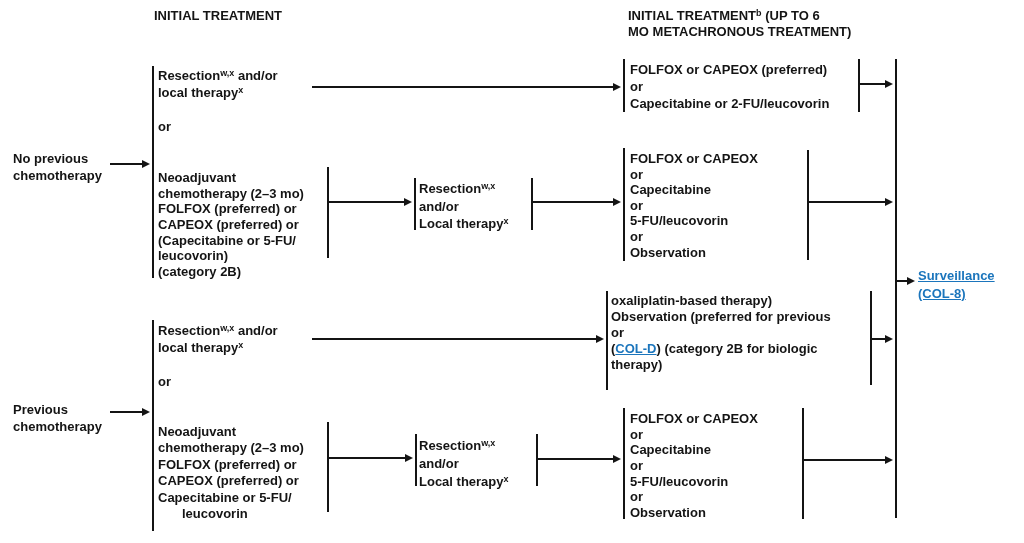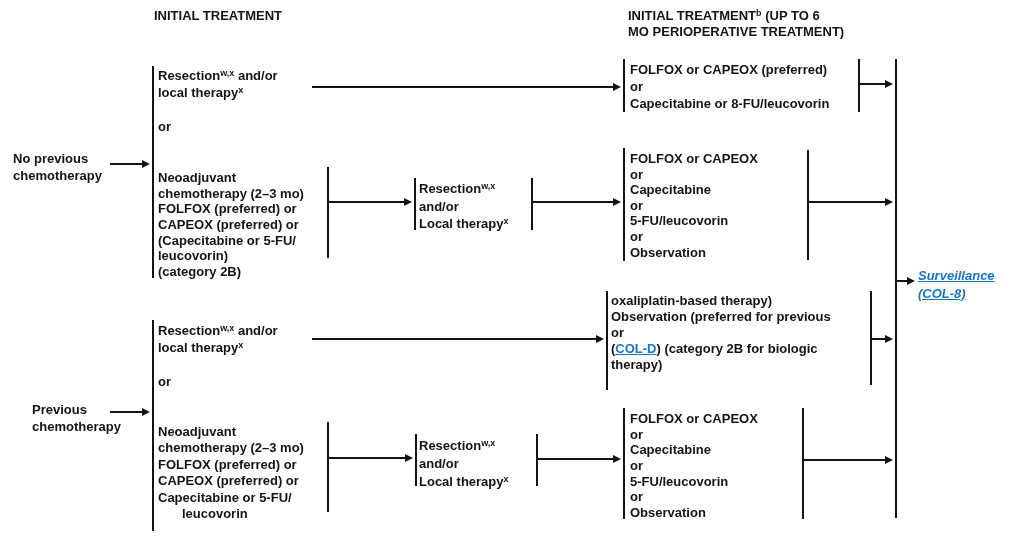--- a/index.html
+++ b/index.html
@@ -21,27 +21,27 @@
 </style>
 </head>
 <body>
 
 <div id="diagram">
     <div class="tblock" style="left: 154px; top: 8px;">
       <span class="tline" style="height: 16px; line-height: 16px;">INITIAL TREATMENT</span>
     </div>
     <div class="tblock" style="left: 628px; top: 8px;">
       <span class="tline" style="height: 16px; line-height: 16px;"><span>INITIAL TREATMENT</span><span class="sup">b</span><span> (UP TO 6</span></span>
-      <span class="tline" style="height: 16px; line-height: 16px;">MO PERIOPERATIVE TREATMENT)</span>
+      <span class="tline" style="height: 16px; line-height: 16px;">MO METACHRONOUS TREATMENT)</span>
     </div>
     <div class="tblock" style="left: 13px; top: 150px;">
       <span class="tline" style="height: 17px; line-height: 17px;">No previous</span>
       <span class="tline" style="height: 17px; line-height: 17px;">chemotherapy</span>
     </div>
-    <div class="tblock" style="left: 13px; top: 401px; margin-left: 19px;">
+    <div class="tblock" style="left: 13px; top: 401px;">
       <span class="tline" style="height: 17px; line-height: 17px;">Previous</span>
       <span class="tline" style="height: 17px; line-height: 17px;">chemotherapy</span>
     </div>
     <div class="tblock" style="left: 158px; top: 67px;">
       <span class="tline" style="height: 17px; line-height: 17px;"><span>Resection</span><span class="sup">w,x</span><span> and/or</span></span>
       <span class="tline" style="height: 17px; line-height: 17px;"><span>local therapy</span><span class="sup">x</span></span>
       <span class="tline" style="height: 17px; line-height: 17px;">&nbsp;</span>
       <span class="tline" style="height: 17px; line-height: 17px;">or</span>
     </div>
     <div class="tblock" style="left: 158px; top: 170px;">
@@ -54,21 +54,21 @@
       <span class="tline" style="height: 15.7px; line-height: 15.7px;">(category 2B)</span>
     </div>
     <div class="tblock" style="left: 419px; top: 180px;">
       <span class="tline" style="height: 17.5px; line-height: 17.5px;"><span>Resection</span><span class="sup">w,x</span></span>
       <span class="tline" style="height: 17.5px; line-height: 17.5px;">and/or</span>
       <span class="tline" style="height: 17.5px; line-height: 17.5px;"><span>Local therapy</span><span class="sup">x</span></span>
     </div>
     <div class="tblock" style="left: 630px; top: 61px;">
       <span class="tline" style="height: 17px; line-height: 17px;">FOLFOX or CAPEOX (preferred)</span>
       <span class="tline" style="height: 17px; line-height: 17px;">or</span>
-      <span class="tline" style="height: 17px; line-height: 17px;">Capecitabine or 8-FU/leucovorin</span>
+      <span class="tline" style="height: 17px; line-height: 17px;">Capecitabine or 2-FU/leucovorin</span>
     </div>
     <div class="tblock" style="left: 630px; top: 151px;">
       <span class="tline" style="height: 15.6px; line-height: 15.6px;">FOLFOX or CAPEOX</span>
       <span class="tline" style="height: 15.6px; line-height: 15.6px;">or</span>
       <span class="tline" style="height: 15.6px; line-height: 15.6px;">Capecitabine</span>
       <span class="tline" style="height: 15.6px; line-height: 15.6px;">or</span>
       <span class="tline" style="height: 15.6px; line-height: 15.6px;">5-FU/leucovorin</span>
       <span class="tline" style="height: 15.6px; line-height: 15.6px;">or</span>
       <span class="tline" style="height: 15.6px; line-height: 15.6px;">Observation</span>
     </div>
@@ -100,21 +100,21 @@
     </div>
     <div class="tblock" style="left: 630px; top: 411px;">
       <span class="tline" style="height: 15.7px; line-height: 15.7px;">FOLFOX or CAPEOX</span>
       <span class="tline" style="height: 15.7px; line-height: 15.7px;">or</span>
       <span class="tline" style="height: 15.7px; line-height: 15.7px;">Capecitabine</span>
       <span class="tline" style="height: 15.7px; line-height: 15.7px;">or</span>
       <span class="tline" style="height: 15.7px; line-height: 15.7px;">5-FU/leucovorin</span>
       <span class="tline" style="height: 15.7px; line-height: 15.7px;">or</span>
       <span class="tline" style="height: 15.7px; line-height: 15.7px;">Observation</span>
     </div>
-    <div class="tblock" style="left: 918px; top: 267px; font-style: italic;">
+    <div class="tblock" style="left: 918px; top: 267px;">
       <span class="tline" style="height: 17.5px; line-height: 17.5px;"><span class="link">Surveillance</span></span>
       <span class="tline" style="height: 17.5px; line-height: 17.5px;"><span class="link">(COL-8)</span></span>
     </div>
     <div class="vline" style="left: 152px; top: 66px; height: 212px;"></div>
     <div class="vline" style="left: 327px; top: 167px; height: 91px;"></div>
     <div class="vline" style="left: 414px; top: 178px; height: 52px;"></div>
     <div class="vline" style="left: 531px; top: 178px; height: 52px;"></div>
     <div class="vline" style="left: 623px; top: 59px; height: 53px;"></div>
     <div class="vline" style="left: 858px; top: 59px; height: 53px;"></div>
     <div class="vline" style="left: 623px; top: 148px; height: 113px;"></div>

